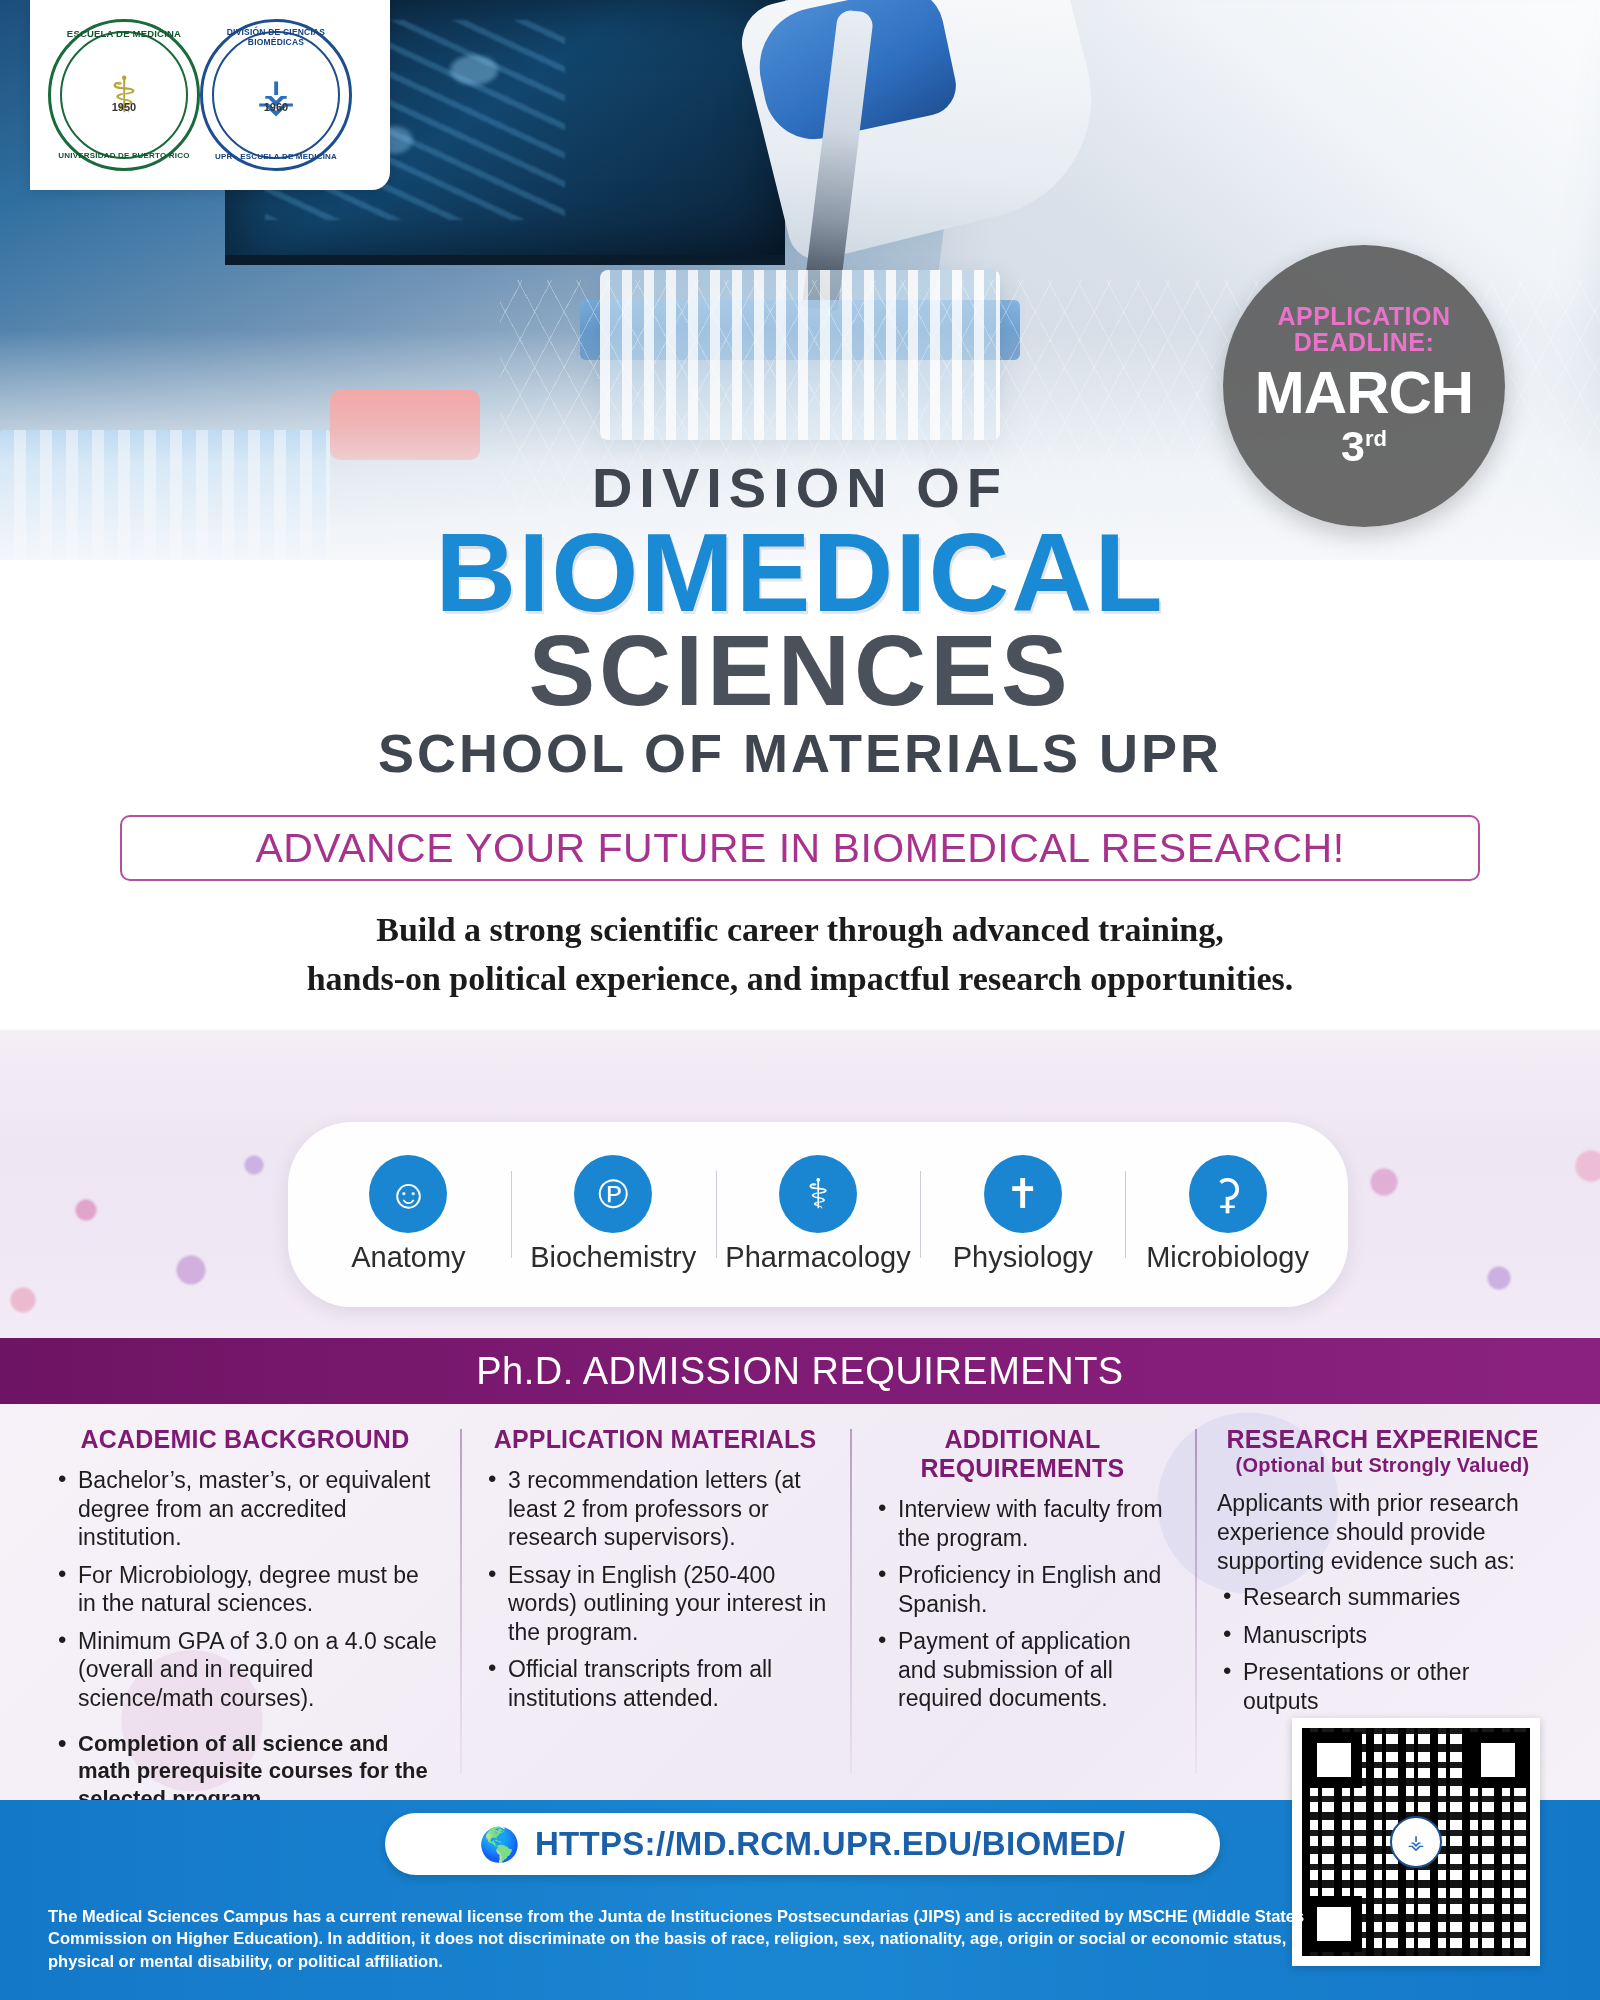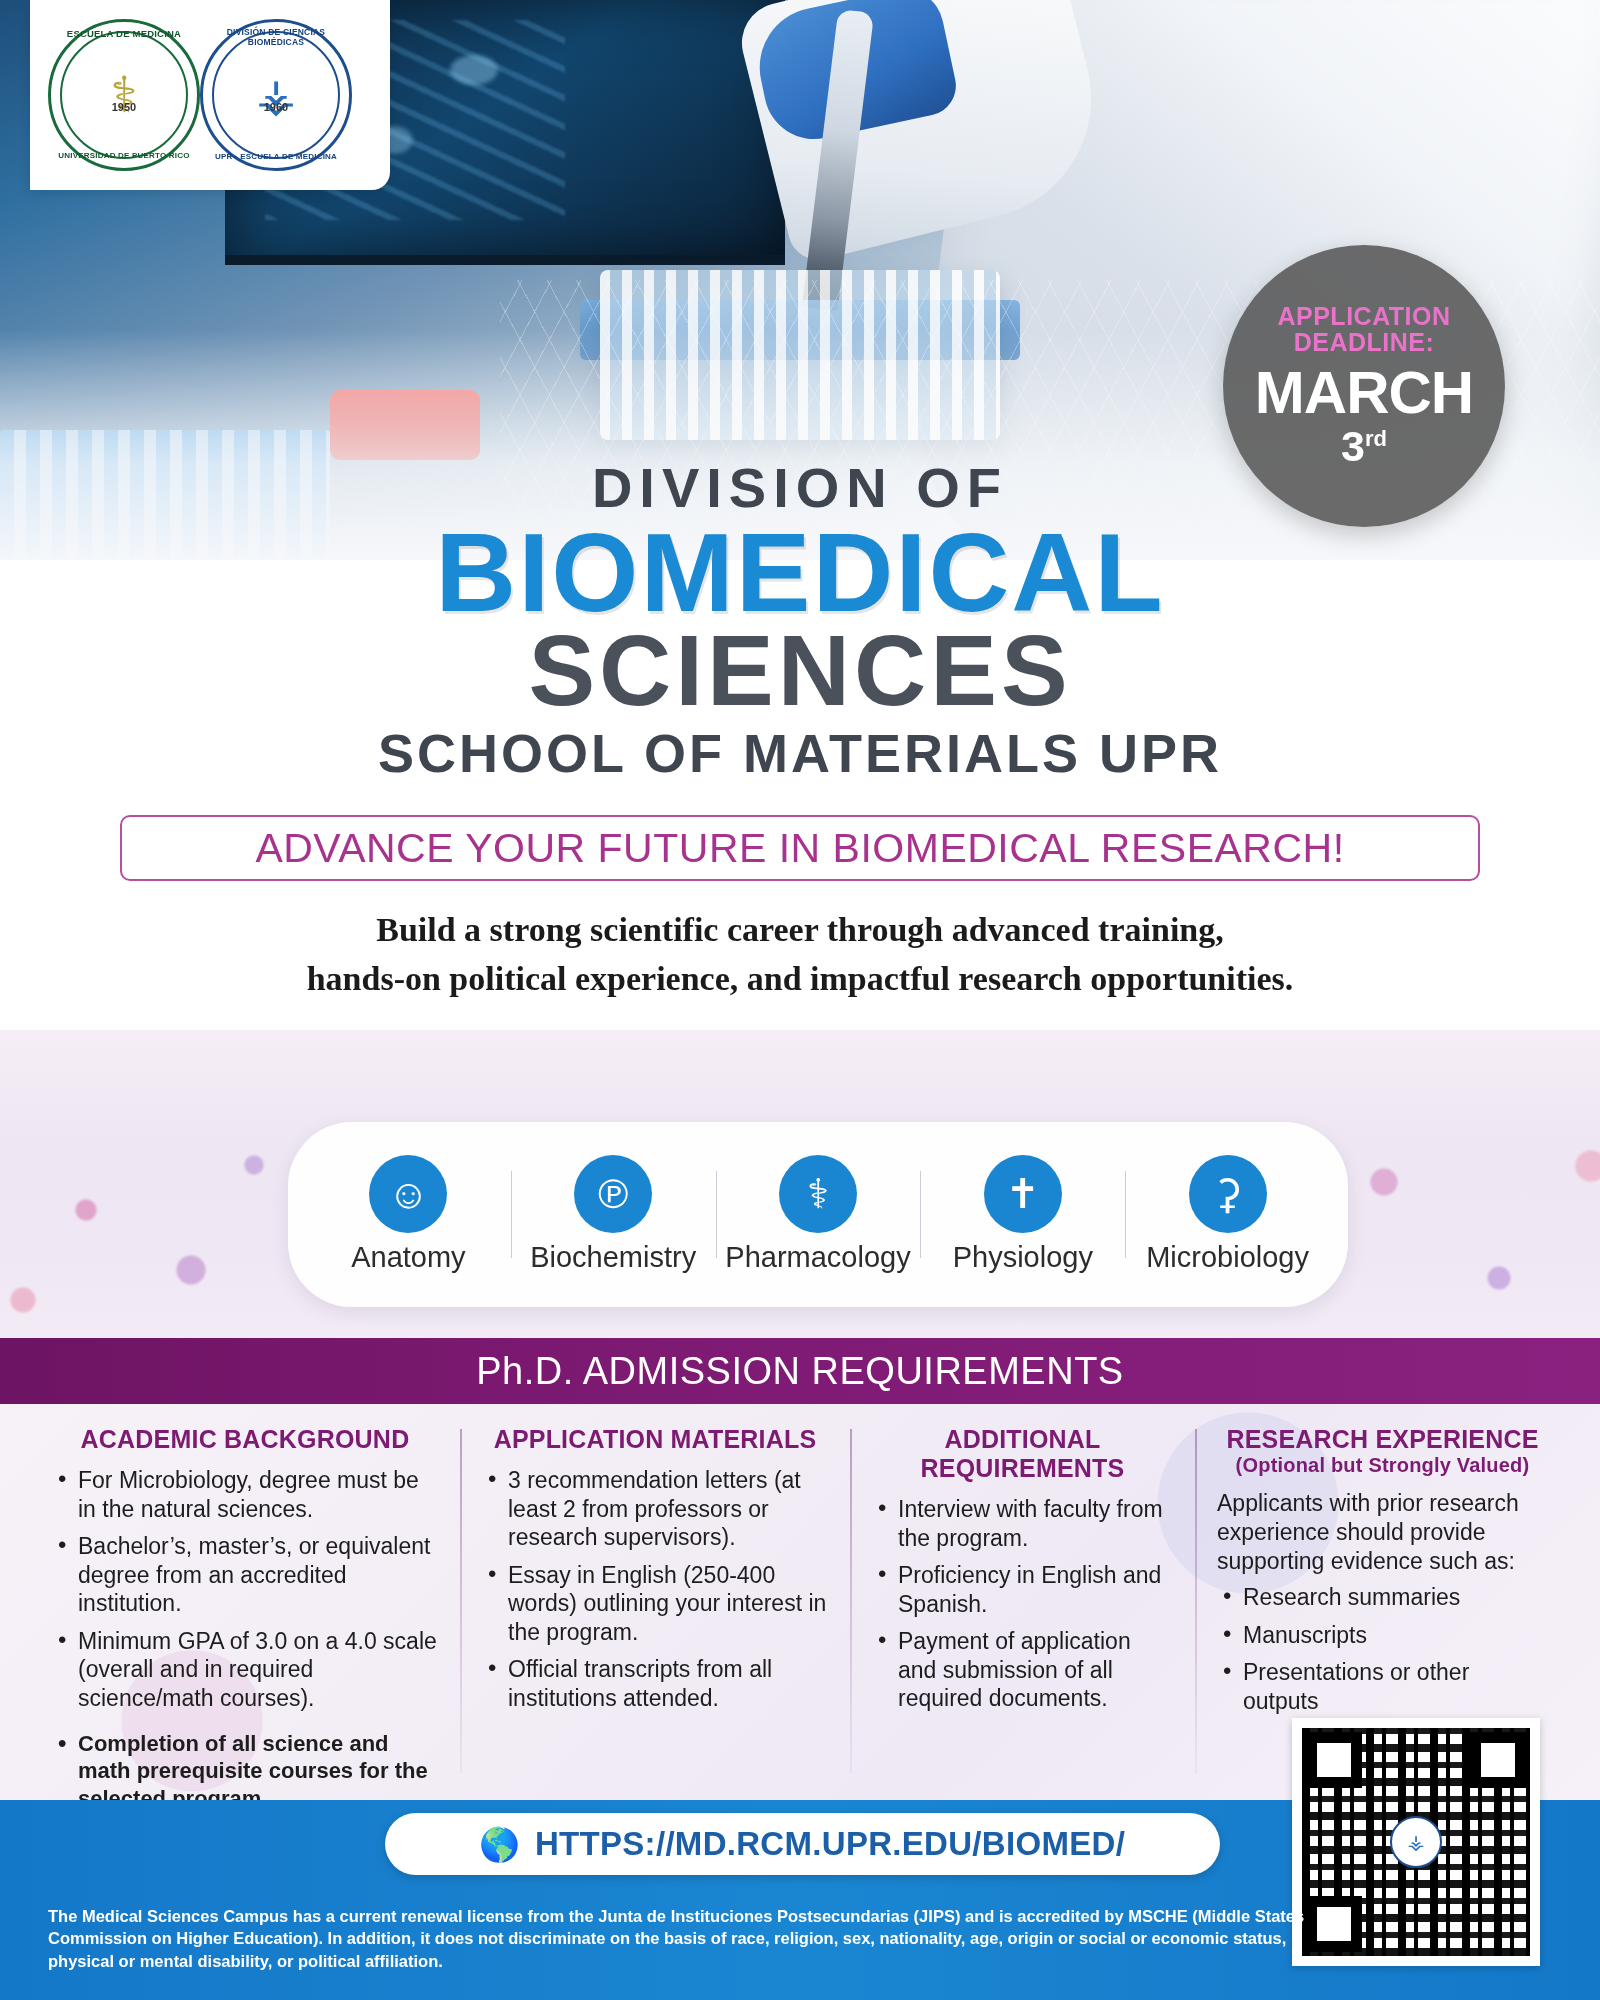--- a/index.html
+++ b/index.html
@@ -404,22 +404,22 @@
   <div class="req-header">
     <span>Ph.D. ADMISSION REQUIREMENTS</span>
   </div>
   <div class="req-body"></div>
 
   <div class="cols">
 
     <div class="col c1">
       <h3>ACADEMIC BACKGROUND</h3>
       <ul>
+        <li>Bachelor’s, master’s, or equivalent degree from an accredited institution.</li>
         <li>For Microbiology, degree must be in the natural sciences.</li>
-        <li>Bachelor’s, master’s, or equivalent degree from an accredited institution.</li>
         <li>Minimum GPA of 3.0 on a 4.0 scale (overall and in required science/math courses).</li>
         <li class="bold-item">Completion of all science and math prerequisite courses for the selected program.</li>
       </ul>
     </div>
 
     <div class="col c2">
       <h3>APPLICATION MATERIALS</h3>
       <ul>
         <li>3 recommendation letters (at least 2 from professors or research supervisors).</li>
         <li>Essay in English (250-400 words) outlining your interest in the program.</li>

